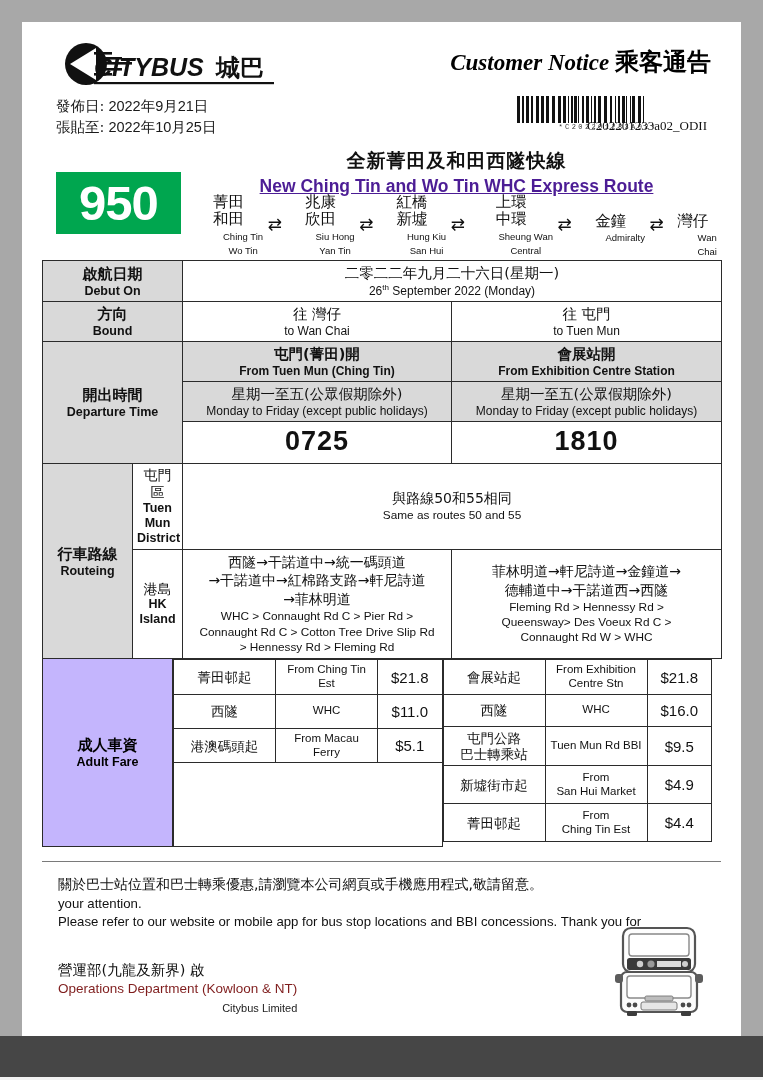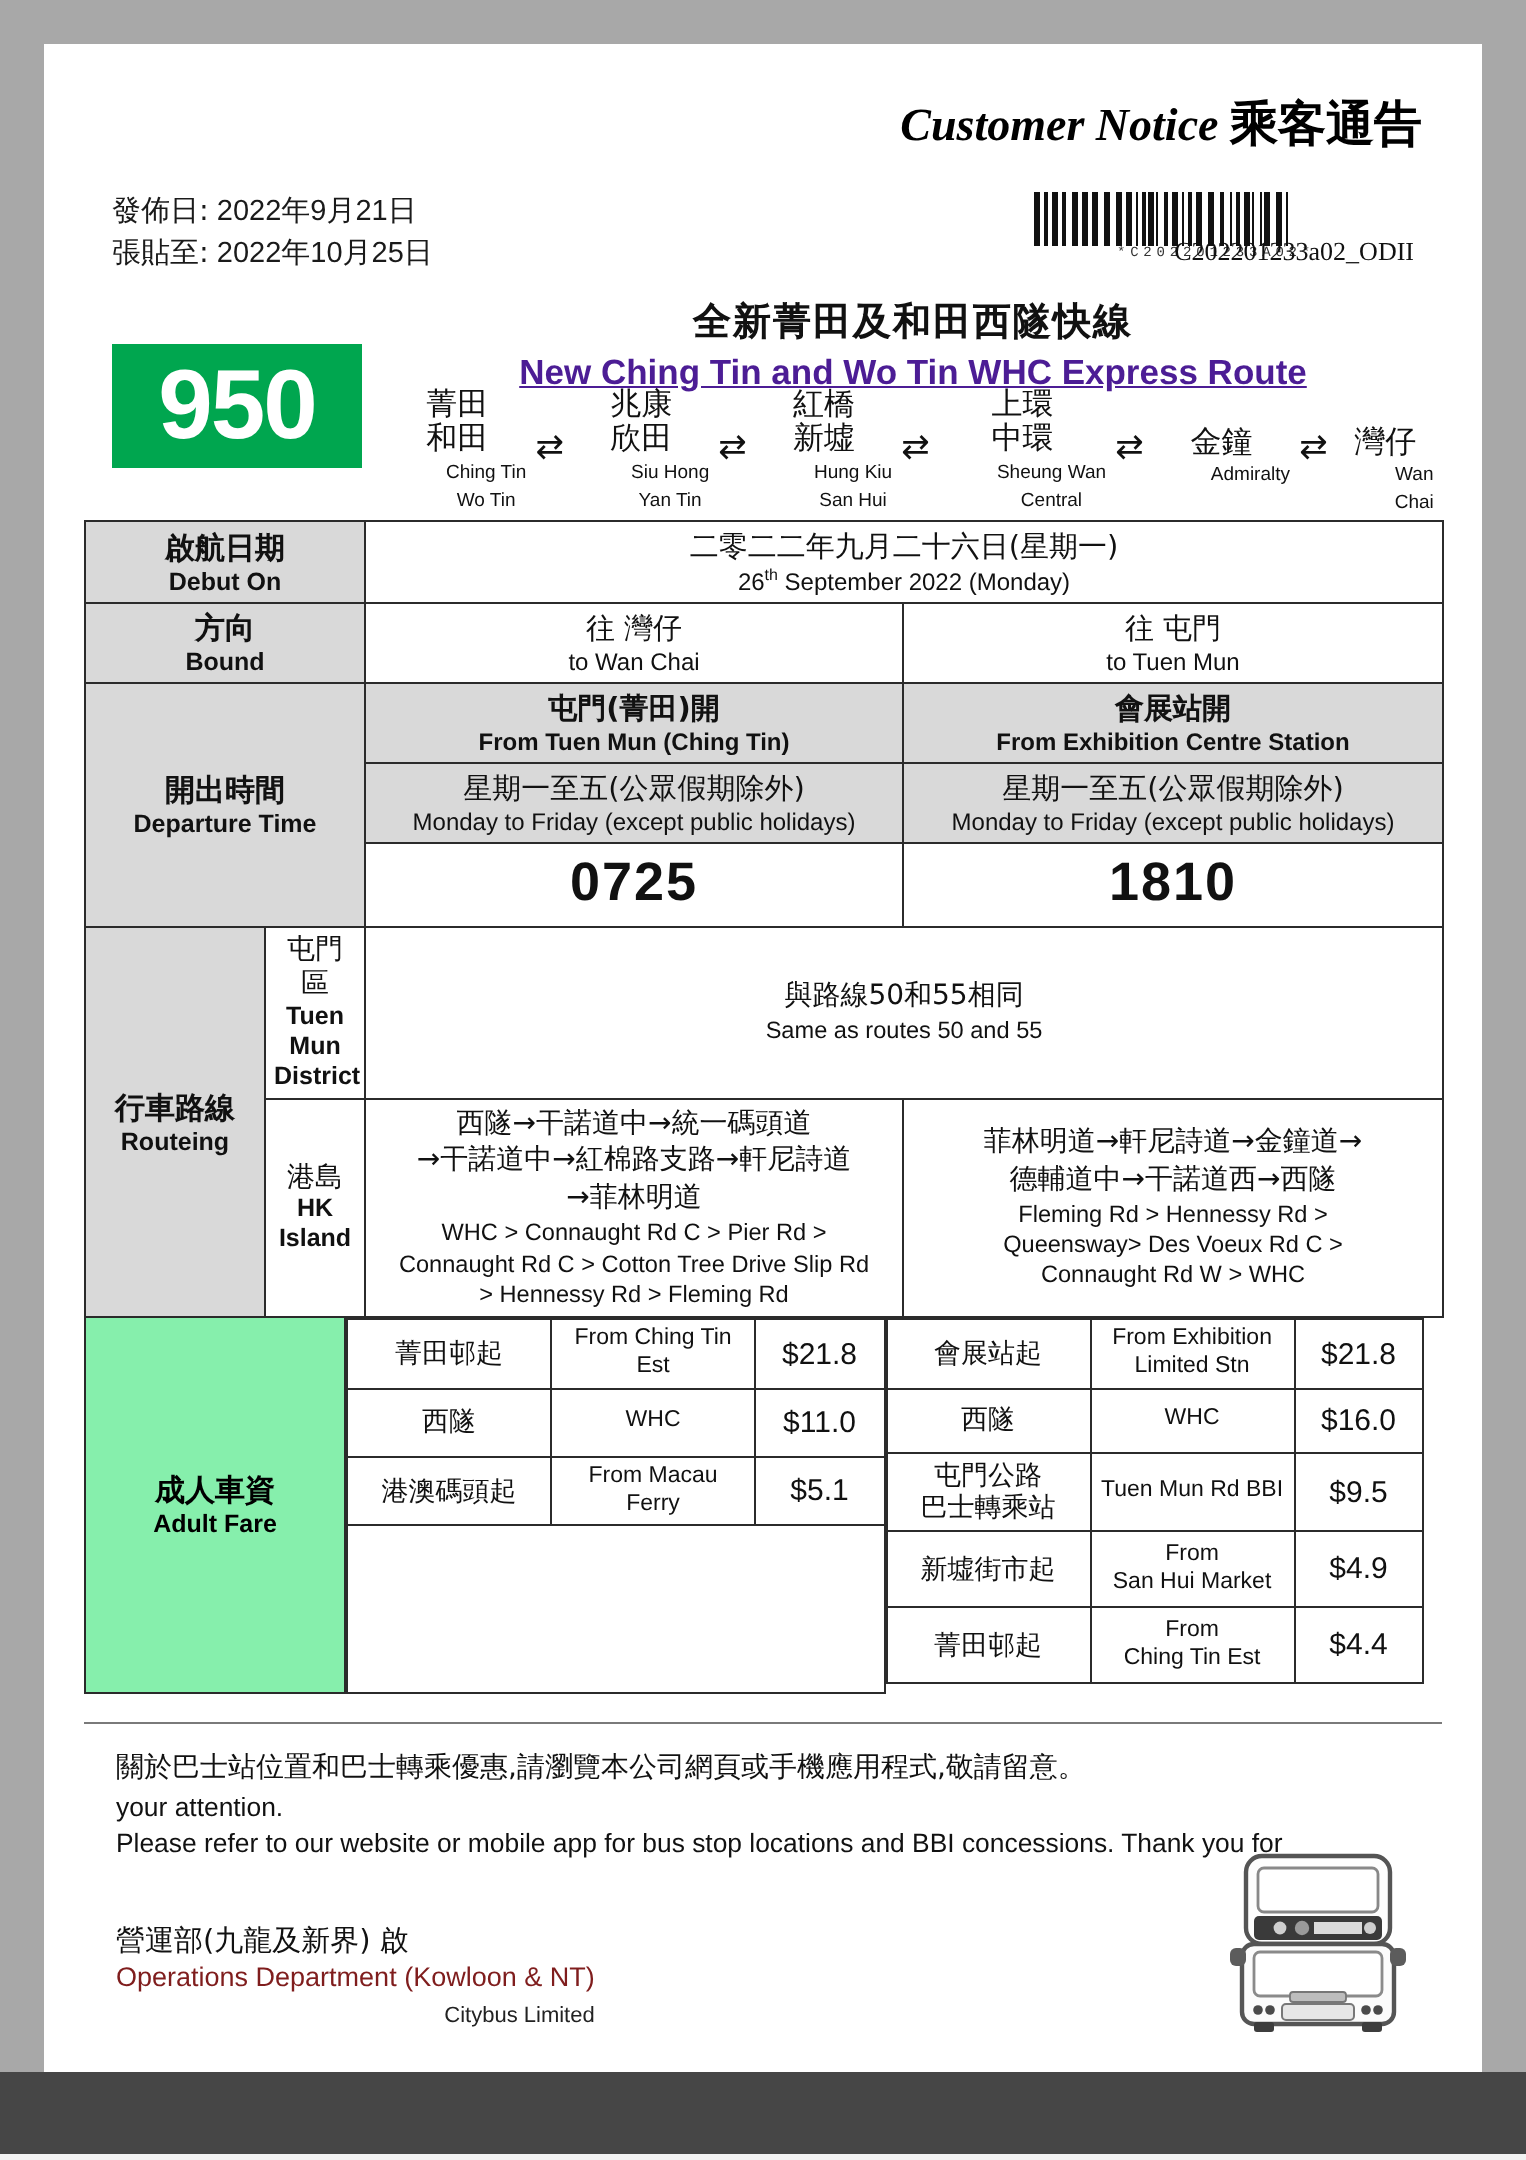--- a/index.html
+++ b/index.html
@@ -90,21 +90,21 @@
   .sup { font-size: 8px; vertical-align: super; }
   .rt-zh { font-size: 14px; font-family: "DejaVu Sans", sans-serif; line-height: 1.35; }
   .rt-en { font-size: 11.8px; line-height: 1.3; }
   .dist-zh { font-size: 14px; font-family: "DejaVu Sans", sans-serif; line-height:1.2;}
   .dist-en { font-size: 12.5px; font-weight: bold; line-height: 1.2; }
   .fare-zh { font-size: 13.5px; font-family: "DejaVu Sans", sans-serif; line-height: 1.2; }
   .fare-en { font-size: 11.5px; line-height: 1.2; }
   .fare-amt { font-size: 15px; }
   .fares-wrap { display: flex; width: 679px; }
   .fare-left-label {
-    width: 131px; background: #86efac;
+    width: 131px; background: #c4b5fd;
     border-left: 1px solid #2b2b2b; border-right: 1px solid #2b2b2b;
     border-bottom: 1px solid #2b2b2b;
     display: flex; align-items: center; justify-content: center; flex-direction: column;
   }
   .fare-col { width: 269.5px; }
   .fare-col table { width: 100%; }
 
   
   .sep { width: 679px; height: 1px; background: #7a7a7a; margin: 14px 0 0 0; }
   .note { margin-top: 12px; padding-left: 16px; }
@@ -116,20 +116,34 @@
   .signoff .s-co { font-size: 11px; color: #222; margin-top: 6px; text-align: right; }
   .bus { position: absolute; right: 30px; bottom: 18px; width: 104px; height: 92px; }
 </style>
 </head>
 <body>
 
 <div class="outer">
   <div class="page">
 
     <div class="hdr">
+      <div class="logo">
+        <svg viewBox="0 0 260 46" width="260" height="46">
+          <circle cx="30" cy="22" r="21" fill="#111"></circle>
+          <polygon points="40,6 40,38 14,22" fill="#fff"></polygon>
+          <rect x="38" y="10" width="18" height="2.6" fill="#111"></rect>
+          <rect x="44" y="15" width="22" height="2.6" fill="#111"></rect>
+          <rect x="50" y="20" width="26" height="2.6" fill="#111"></rect>
+          <rect x="44" y="26" width="22" height="2.6" fill="#111"></rect>
+          <rect x="38" y="31" width="18" height="2.6" fill="#111"></rect>
+          <text x="38" y="34" font-family="Liberation Sans, sans-serif" font-size="25" font-weight="bold" font-style="italic" fill="#111">CITYBUS</text>
+          <text x="160" y="34" font-family="DejaVu Sans, sans-serif" font-size="24" font-weight="bold" fill="#111">城巴</text>
+          <rect x="38" y="40" width="180" height="2.2" fill="#111"></rect>
+        </svg>
+      </div>
 
       <div class="dates">
         <div><span class="zh">發佈日:</span>
           <span>2022年9月21日</span></div>
         <div><span class="zh">張貼至:</span>
           <span>2022年10月25日</span></div>
       </div>
 
       <div class="cn-title">
         <span>Customer Notice</span>
@@ -393,21 +407,21 @@
           <colgroup>
               <col style="width:38%">
               <col style="width:38%">
               <col style="width:24%">
             </colgroup>
           <tbody>
               <tr style="height:34px">
             <td class="white fare-zh">會展站起</td>
             <td class="white fare-en">
               <div>From Exhibition</div>
-              <div>Limited Stn</div>
+              <div>Centre Stn</div>
             </td>
             <td class="white fare-amt">$21.8</td>
           </tr>
           <tr style="height:32px">
             <td class="white fare-zh">西隧</td>
             <td class="white fare-en">WHC</td>
             <td class="white fare-amt">$16.0</td>
           </tr>
           <tr style="height:38px">
             <td class="white fare-zh">

